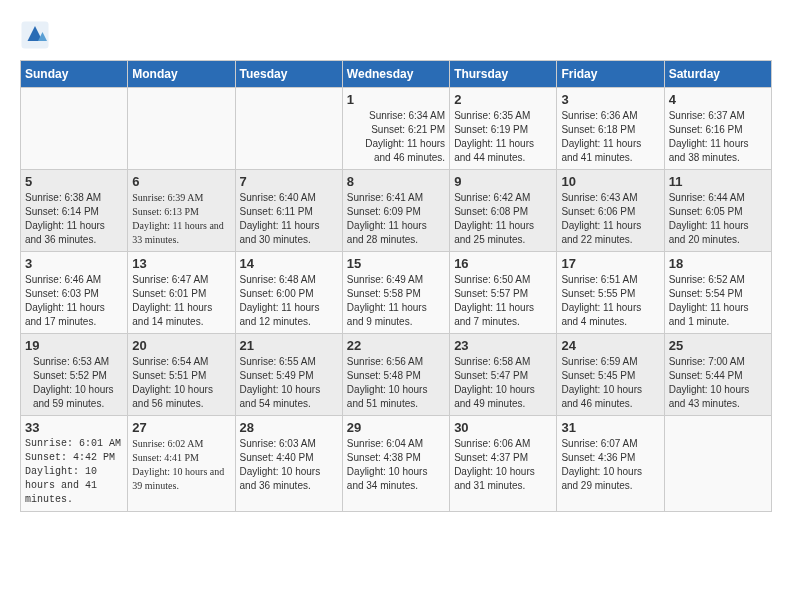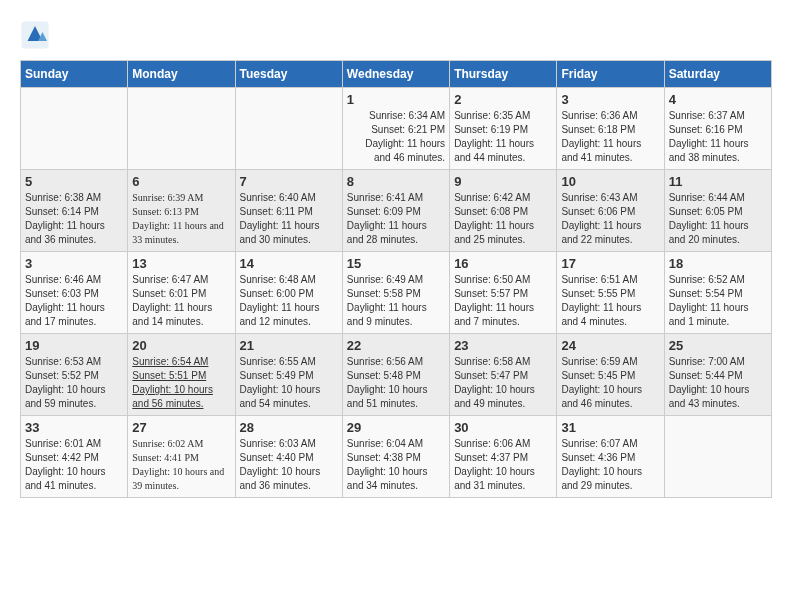--- a/index.html
+++ b/index.html
@@ -236,27 +236,27 @@
         <td>
           <span class="day-num">18</span>
           <div class="day-info" style="white-space: pre-line;">Sunrise: 6:52 AM
 Sunset: 5:54 PM
 Daylight: 11 hours and 1 minute.</div>
         </td>
       </tr>
       <tr>
         <td>
           <span class="day-num">19</span>
-          <div class="day-info" style="white-space: pre-line;">Sunrise: 6:53 AM
+          <div class="day-info" style="white-space: pre-line; margin-left: 8px;">Sunrise: 6:53 AM
 Sunset: 5:52 PM
 Daylight: 10 hours and 59 minutes.</div>
         </td>
         <td>
           <span class="day-num">20</span>
-          <div class="day-info" style="white-space: pre-line; text-decoration: underline;">Sunrise: 6:54 AM
+          <div class="day-info" style="white-space: pre-line;">Sunrise: 6:54 AM
 Sunset: 5:51 PM
 Daylight: 10 hours and 56 minutes.</div>
         </td>
         <td>
           <span class="day-num">21</span>
           <div class="day-info" style="white-space: pre-line;">Sunrise: 6:55 AM
 Sunset: 5:49 PM
 Daylight: 10 hours and 54 minutes.</div>
         </td>
         <td>
@@ -280,21 +280,21 @@
         <td>
           <span class="day-num">25</span>
           <div class="day-info" style="white-space: pre-line;">Sunrise: 7:00 AM
 Sunset: 5:44 PM
 Daylight: 10 hours and 43 minutes.</div>
         </td>
       </tr>
       <tr>
         <td>
           <span class="day-num">33</span>
-          <div class="day-info" style="white-space: pre-line;">Sunrise: 6:01 AM
+          <div class="day-info" style="white-space: pre-line; font-family: Liberation Mono, monospace;">Sunrise: 6:01 AM
 Sunset: 4:42 PM
 Daylight: 10 hours and 41 minutes.</div>
         </td>
         <td>
           <span class="day-num">27</span>
           <div class="day-info" style="white-space: pre-line; font-family: Liberation Serif, serif;">Sunrise: 6:02 AM
 Sunset: 4:41 PM
 Daylight: 10 hours and 39 minutes.</div>
         </td>
         <td>

